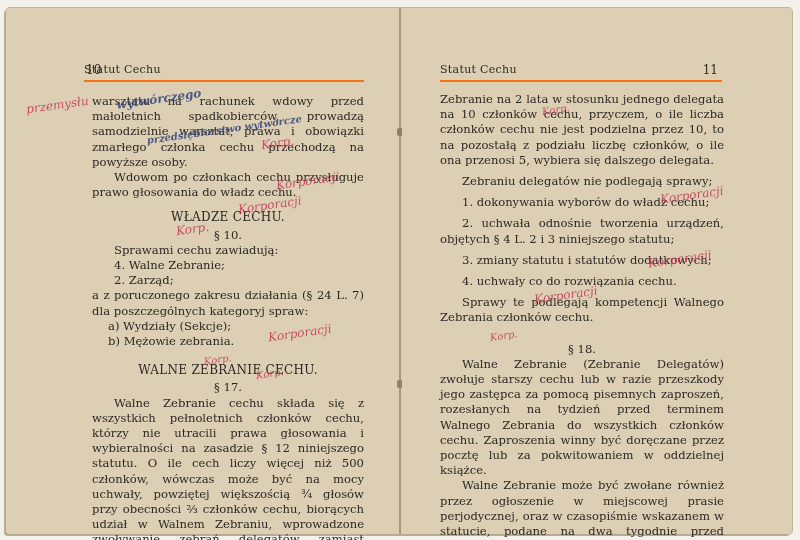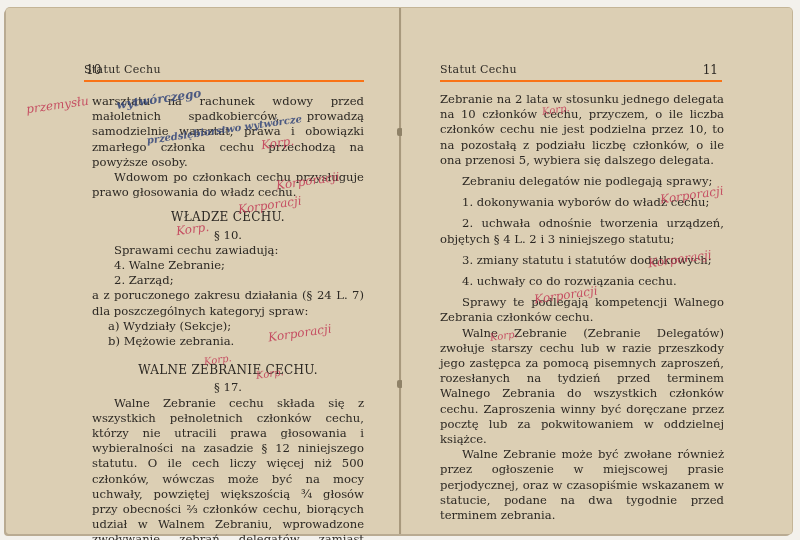--- a/index.html
+++ b/index.html
@@ -78,20 +78,21 @@
       <span class="num">11</span>
     </div>
     <div class="text">
       <p>Zebranie na 2 lata w stosunku jednego delegata na 10 członków cechu, przyczem, o ile liczba członków cechu nie jest podzielna przez 10, to na pozostałą z podziału liczbę członków, o ile ona przenosi 5, wybiera się dalszego delegata.</p>
       <p class="indent gap">Zebraniu delegatów nie podlegają sprawy;</p>
       <p class="indent gap">1. dokonywania wyborów do władz cechu;</p>
       <p class="indent gap">2. uchwała odnośnie tworzenia urządzeń, objętych § 4 L. 2 i 3 niniejszego statutu;</p>
       <p class="indent gap">3. zmiany statutu i statutów dodatkowych;</p>
       <p class="indent gap">4. uchwały co do rozwiązania cechu.</p>
       <p class="indent gap">Sprawy te podlegają kompetencji Walnego Zebrania członków cechu.</p>
+      <p class="para-sign" style="margin-top:16px;">§ 18.</p>
       <p class="indent">Walne Zebranie (Zebranie Delegatów) zwołuje starszy cechu lub w razie przeszkody jego zastępca za pomocą pisemnych zaproszeń, rozesłanych na tydzień przed terminem Walnego Zebrania do wszystkich członków cechu. Zaproszenia winny być doręczane przez pocztę lub za pokwitowaniem w oddzielnej książce.</p>
       <p class="indent">Walne Zebranie może być zwołane również przez ogłoszenie w miejscowej prasie perjodycznej, oraz w czasopiśmie wskazanem w statucie, podane na dwa tygodnie przed terminem zebrania.</p>
     </div>
 
     <span class="annot" style="left:140px;top:96px;font-size:10px;">Korp.</span>
     <span class="annot" style="left:258px;top:180px;">Korporacji</span>
     <span class="annot" style="left:246px;top:244px;">Korporacji</span>
     <span class="annot" style="left:132px;top:280px;">Korporacji</span>
     <span class="annot" style="left:88px;top:322px;font-size:10px;">Korp.</span>
   </div>

